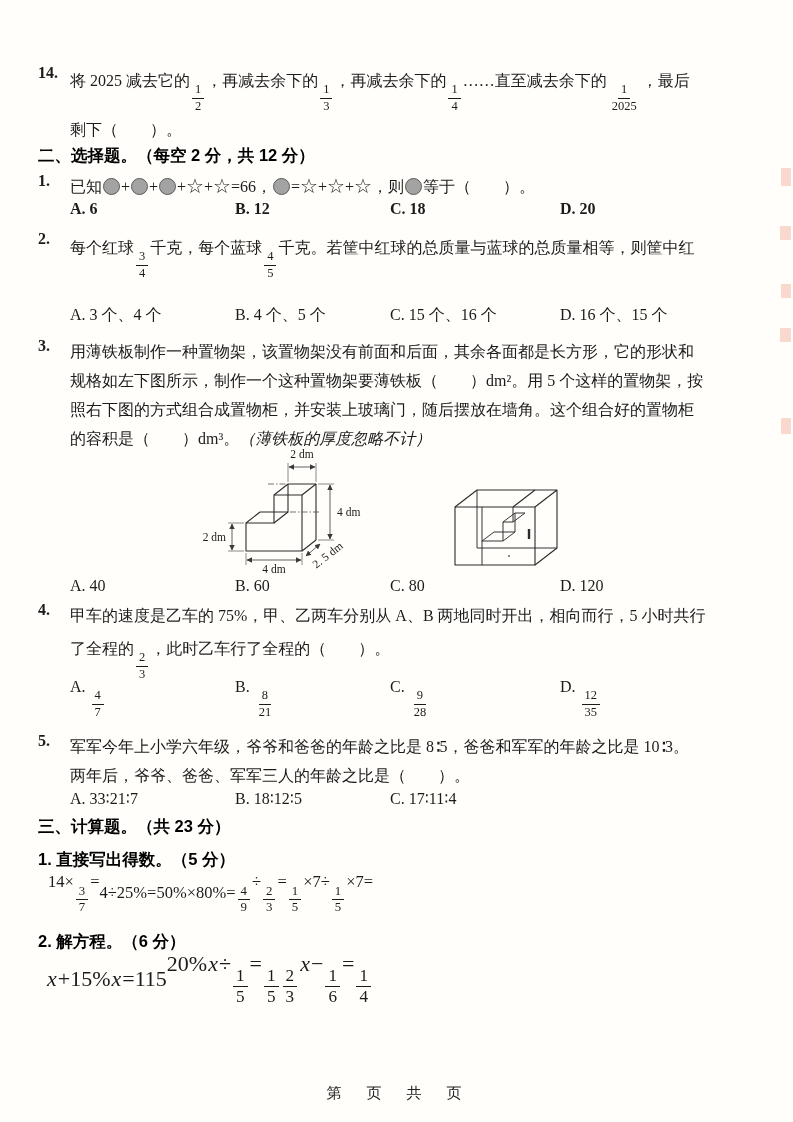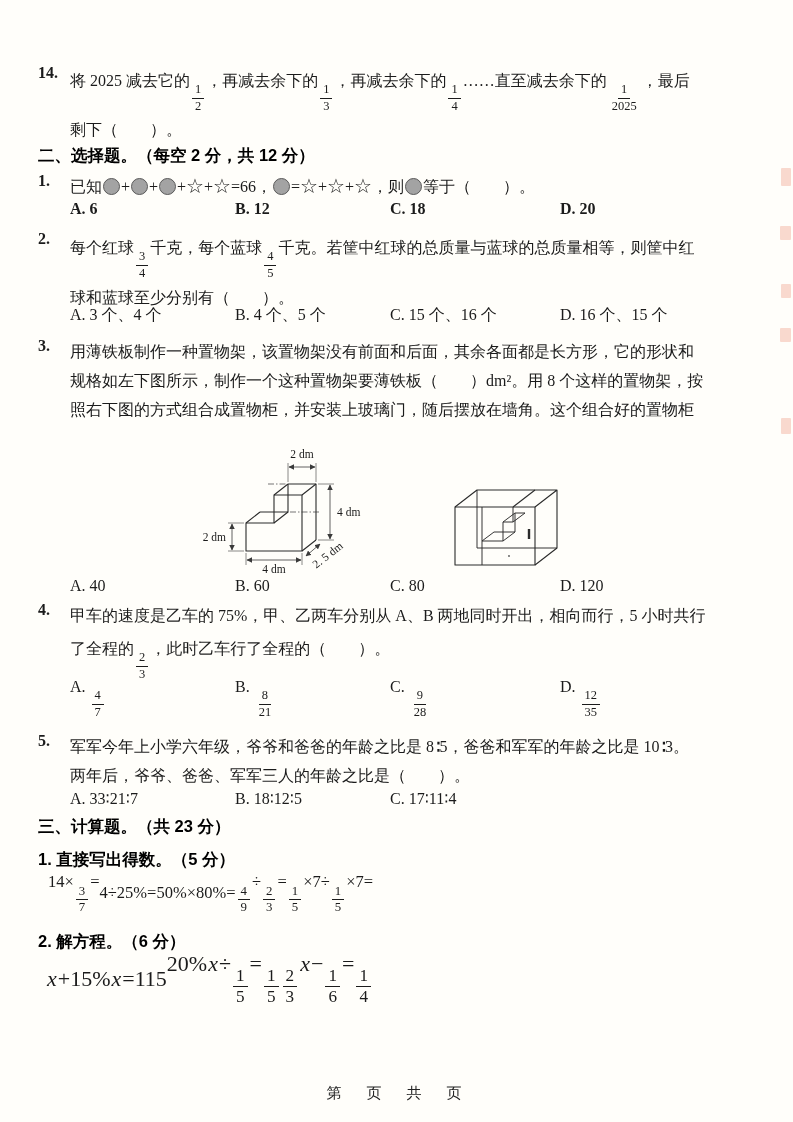--- a/index.html
+++ b/index.html
@@ -82,36 +82,36 @@
   <div class="qrow lh36" style="top:230px;">
     <span class="qnum">2.</span>
     <span class="qbody">
       <div>每个红球<span class="frac">
             <span class="fnum">3</span>
             <span class="fden">4</span>
           </span>千克，每个蓝球<span class="frac">
             <span class="fnum">4</span>
             <span class="fden">5</span>
           </span>千克。若筐中红球的总质量与蓝球的总质量相等，则筐中红</div>
-      <div>球和蓝球至少分别有（　　）。</div>
     </span>
   </div>
   <div class="opts" style="top:305px;">
     <span>A. 3 个、4 个</span>
     <span>B. 4 个、5 个</span>
     <span>C. 15 个、16 个</span>
     <span>D. 16 个、15 个</span>
   </div>
 
   <div class="qrow lh29" style="top:337px;">
     <span class="qnum">3.</span>
     <span class="qbody">
       <div>用薄铁板制作一种置物架，该置物架没有前面和后面，其余各面都是长方形，它的形状和</div>
-      <div>规格如左下图所示，制作一个这种置物架要薄铁板（　　）dm²。用 8 个这样的置物架，按</div>
+      <div>规格如左下图所示，制作一个这种置物架要薄铁板（　　）dm²。用 5 个这样的置物架，按</div>
       <div>照右下图的方式组合成置物柜，并安装上玻璃门，随后摆放在墙角。这个组合好的置物柜</div>
+      <div><span>的容积是（　　）dm³。</span><span class="note-kai">（薄铁板的厚度忽略不计）</span></div>
     </span>
   </div>
 
   <div class="figwrap" style="left:192px;top:447px;">
     <svg width="186" height="136" viewBox="-14 8 186 136">
       <defs>
         <marker id="ah" viewBox="0 0 10 10" refX="9" refY="5" markerWidth="7" markerHeight="7" orient="auto-start-reverse">
           <path d="M0,0 L10,5 L0,10 z" fill="#3a3a3a"></path>
         </marker>
       </defs>

